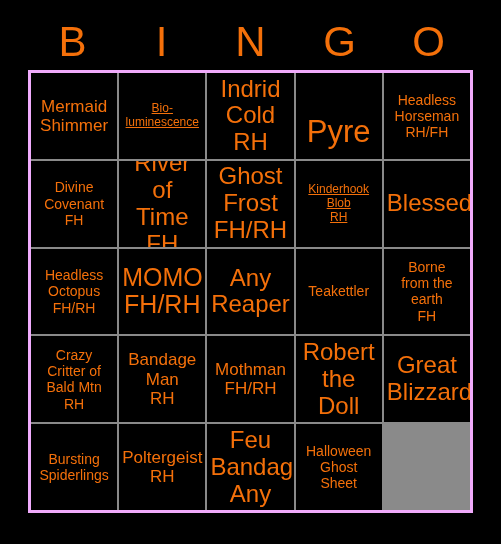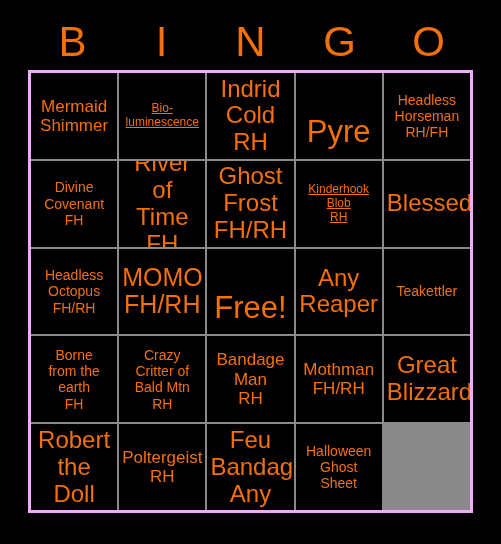--- a/index.html
+++ b/index.html
@@ -142,23 +142,20 @@
       </div>
       <div class="cell s-sm">
         <span class="cell-text">Headless
 Octopus
 FH/RH</span>
       </div>
       <div class="cell s-xl">
         <span class="cell-text">MOMO
 FH/RH</span>
       </div>
-      <div class="cell s-xxl">
-        <span class="cell-text">Free!</span>
-      </div>
       <div class="cell s-lg">
         <span class="cell-text">Any
 Reaper</span>
       </div>
       <div class="cell s-sm">
         <span class="cell-text">Teakettler</span>
       </div>
       <div class="cell s-sm">
         <span class="cell-text">Borne
 from the
@@ -174,28 +171,32 @@
       <div class="cell s-md">
         <span class="cell-text">Bandage
 Man
 RH</span>
       </div>
       <div class="cell s-md">
         <span class="cell-text">Mothman
 FH/RH</span>
       </div>
       <div class="cell s-lg">
-        <span class="cell-text">Great
-Blizzard</span>
-      </div>
-      <div class="cell s-lg">
         <span class="cell-text">Robert
 the
 Doll</span>
       </div>
+      <div class="cell s-lg">
+        <span class="cell-text">Great
+Blizzard</span>
+      </div>
+      <div class="cell s-sm">
+        <span class="cell-text">Bursting
+Spiderlings</span>
+      </div>
       <div class="cell s-md">
         <span class="cell-text">Poltergeist
 RH</span>
       </div>
       <div class="cell s-lg">
         <span class="cell-text">Feu
 Bandage
 Any</span>
       </div>
       <div class="cell s-sm">

